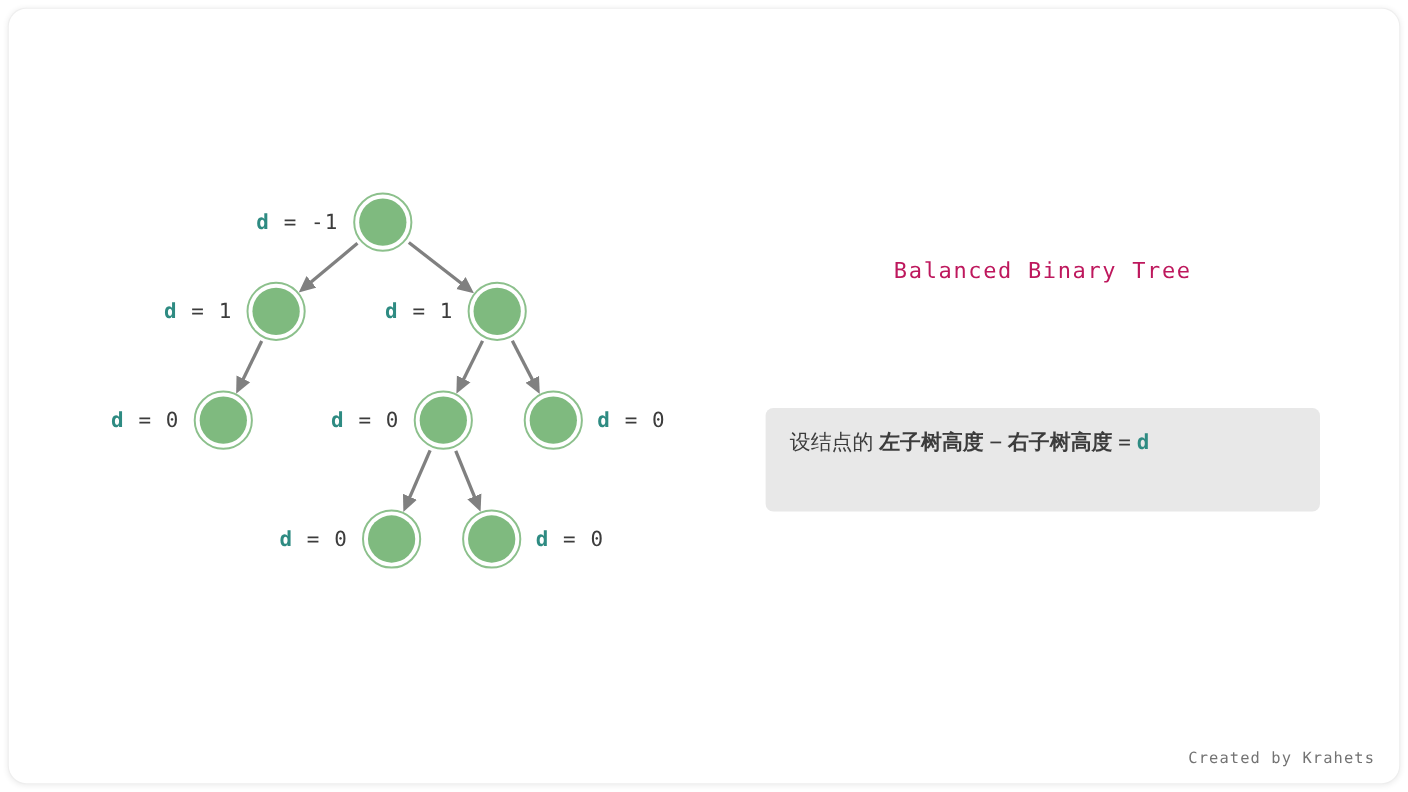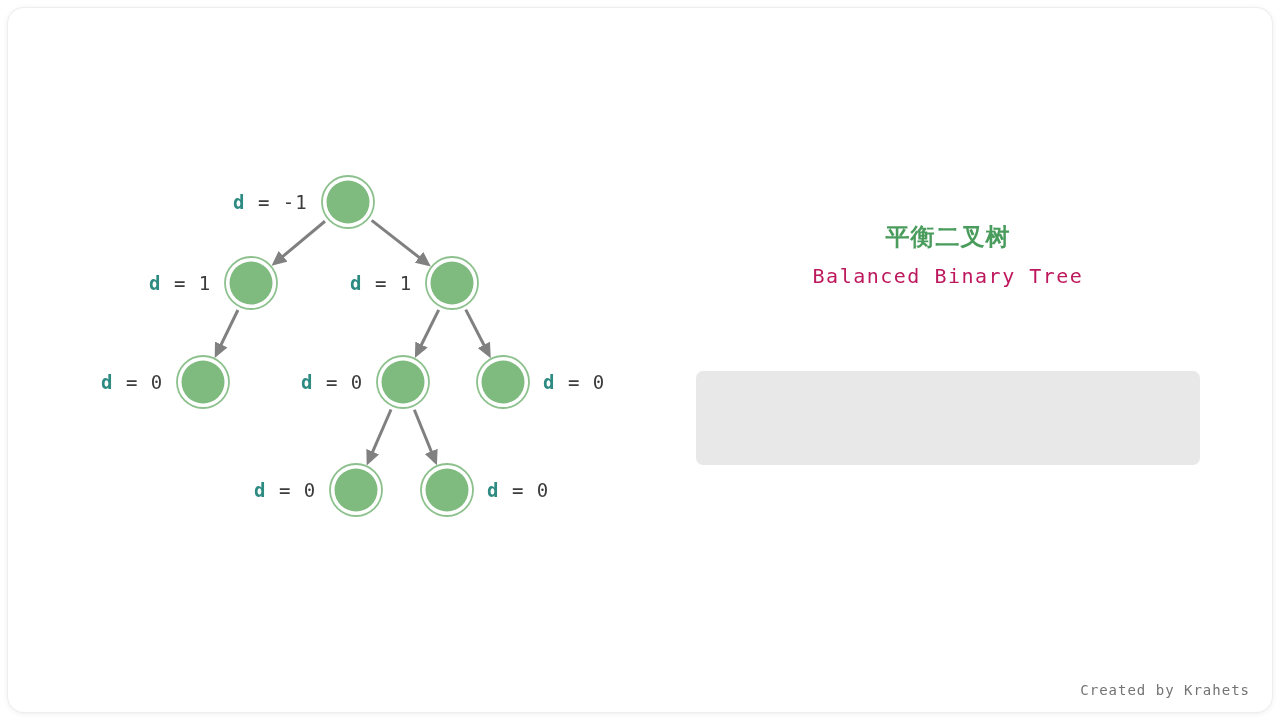--- a/index.html
+++ b/index.html
@@ -161,21 +161,28 @@
       <div class="node-label left-of" style="left: 149px; top: 272px;"><span class="var">d</span><span> = 1</span></div>
       <div class="node-label left-of" style="left: 350px; top: 272px;"><span class="var">d</span><span> = 1</span></div>
       <div class="node-label left-of" style="left: 101px; top: 371px;"><span class="var">d</span><span> = 0</span></div>
       <div class="node-label left-of" style="left: 301px; top: 371px;"><span class="var">d</span><span> = 0</span></div>
       <div class="node-label right-of" style="left: 543px; top: 371px;"><span class="var">d</span><span> = 0</span></div>
       <div class="node-label left-of" style="left: 254px; top: 479px;"><span class="var">d</span><span> = 0</span></div>
       <div class="node-label right-of" style="left: 487px; top: 479px;"><span class="var">d</span><span> = 0</span></div>
     </div>
 
   <div class="panel">
-    <div class="panel-title">平衡二叉树</div>
     <div class="panel-subtitle">Balanced Binary Tree</div>
   </div>
 
   <div class="note-card">
+    <div class="note-line">
+      <span>设结点的</span>
+      <span class="strong">左子树高度</span>
+      <span class="mono">−</span>
+      <span class="strong">右子树高度</span>
+      <span class="mono">=</span>
+      <span class="var mono">d</span>
+    </div>
   </div>
 
   <div class="footer">Created by Krahets</div>
 </div>
 
 </body></html>

